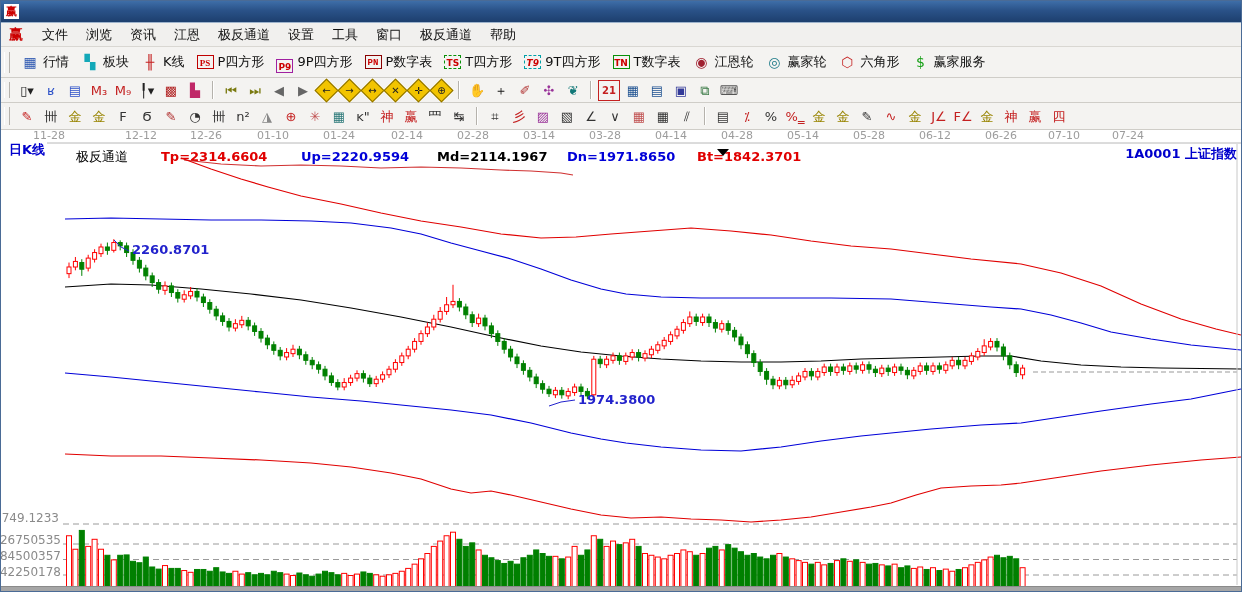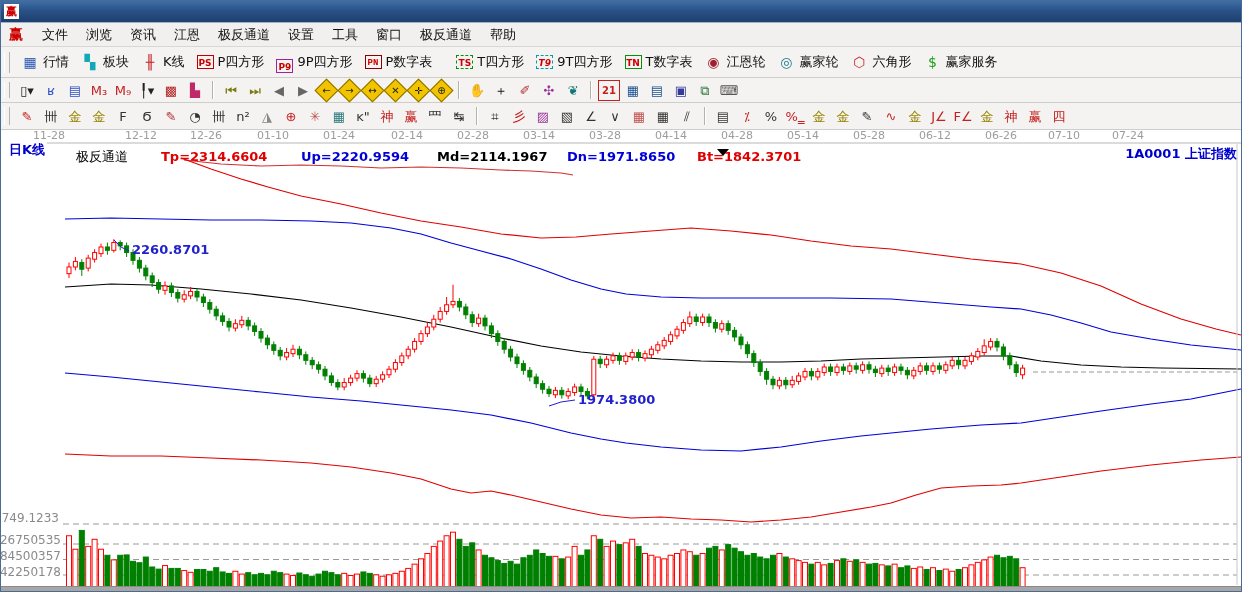--- a/index.html
+++ b/index.html
@@ -60,33 +60,33 @@
       </span>
       <span class="tbtn">
         <span class="glyphic" style="color: rgb(19, 168, 184);">▚</span>
         <span class="lab">板块</span>
       </span>
       <span class="tbtn">
         <span class="glyphic" style="color: rgb(196, 32, 32);">╫</span>
         <span class="lab">K线</span>
       </span>
       <span class="tbtn">
-        <span class="boxic" style="border: 1px solid rgb(192, 0, 0); color: rgb(204, 0, 0);">PS</span>
+        <span class="boxic" style="border: 1px solid rgb(192, 0, 0); color: rgb(204, 0, 0); font-family: Liberation Serif, serif;">PS</span>
         <span class="lab">P四方形</span>
       </span>
       <span class="tbtn">
         <span class="boxic" style="border: 1px solid rgb(160, 32, 160); color: rgb(204, 0, 0); margin-top: 8px;">P9</span>
         <span class="lab">9P四方形</span>
       </span>
       <span class="tbtn">
         <span class="boxic" style="border: 1px solid rgb(138, 0, 0); color: rgb(204, 0, 0); font-family: Liberation Mono, monospace;">PN</span>
         <span class="lab">P数字表</span>
       </span>
       <span class="tbtn">
-        <span class="boxic" style="border: 1px dashed rgb(8, 144, 8); color: rgb(204, 0, 0); margin-left: 12px;">TS</span>
+        <span class="boxic" style="border: 1px dashed rgb(8, 144, 8); color: rgb(204, 0, 0);">TS</span>
         <span class="lab">T四方形</span>
       </span>
       <span class="tbtn">
         <span class="boxic" style="border: 1px dashed rgb(0, 160, 168); color: rgb(204, 0, 0); font-style: italic;">T9</span>
         <span class="lab">9T四方形</span>
       </span>
       <span class="tbtn">
         <span class="boxic" style="border: 1px solid rgb(8, 144, 8); color: rgb(204, 0, 0);">TN</span>
         <span class="lab">T数字表</span>
       </span>

